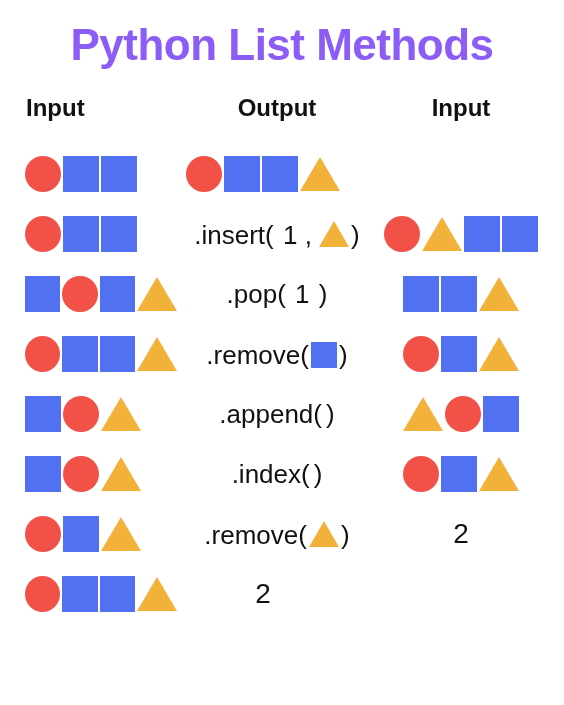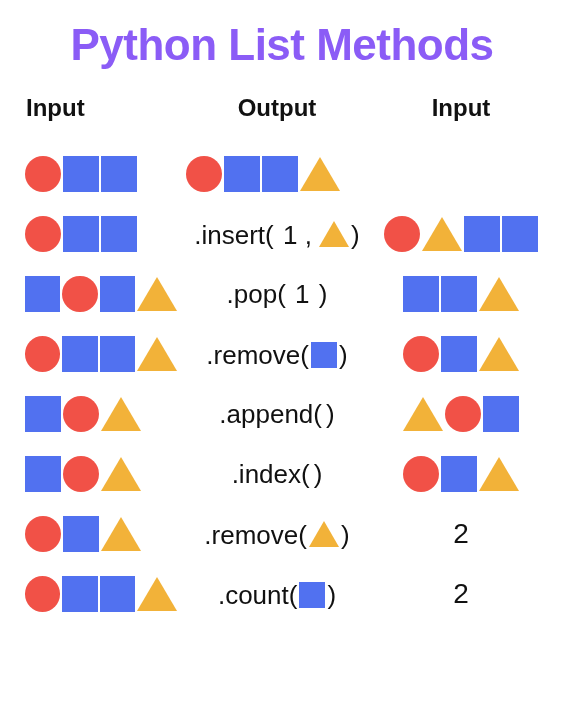--- a/index.html
+++ b/index.html
@@ -205,21 +205,18 @@
           <span class="out-text">2</span>
         </div>
       </div>
       <div class="row">
         <div class="cell-input">
           <span class="shape ci"></span>
           <span class="shape sq"></span>
           <span class="shape sq"></span>
           <span class="shape tr"></span>
         </div>
-        <div class="cell-method">
-          <span class="method-text"><span>.count</span><span class="paren">(</span><span class="msp"></span><span class="shape sq-sm"></span><span class="msp"></span><span class="paren">)</span></span>
-        </div>
         <div class="cell-output">
           <span class="out-text">2</span>
         </div>
       </div>
     </div>
 </div>
 
 </body></html>

